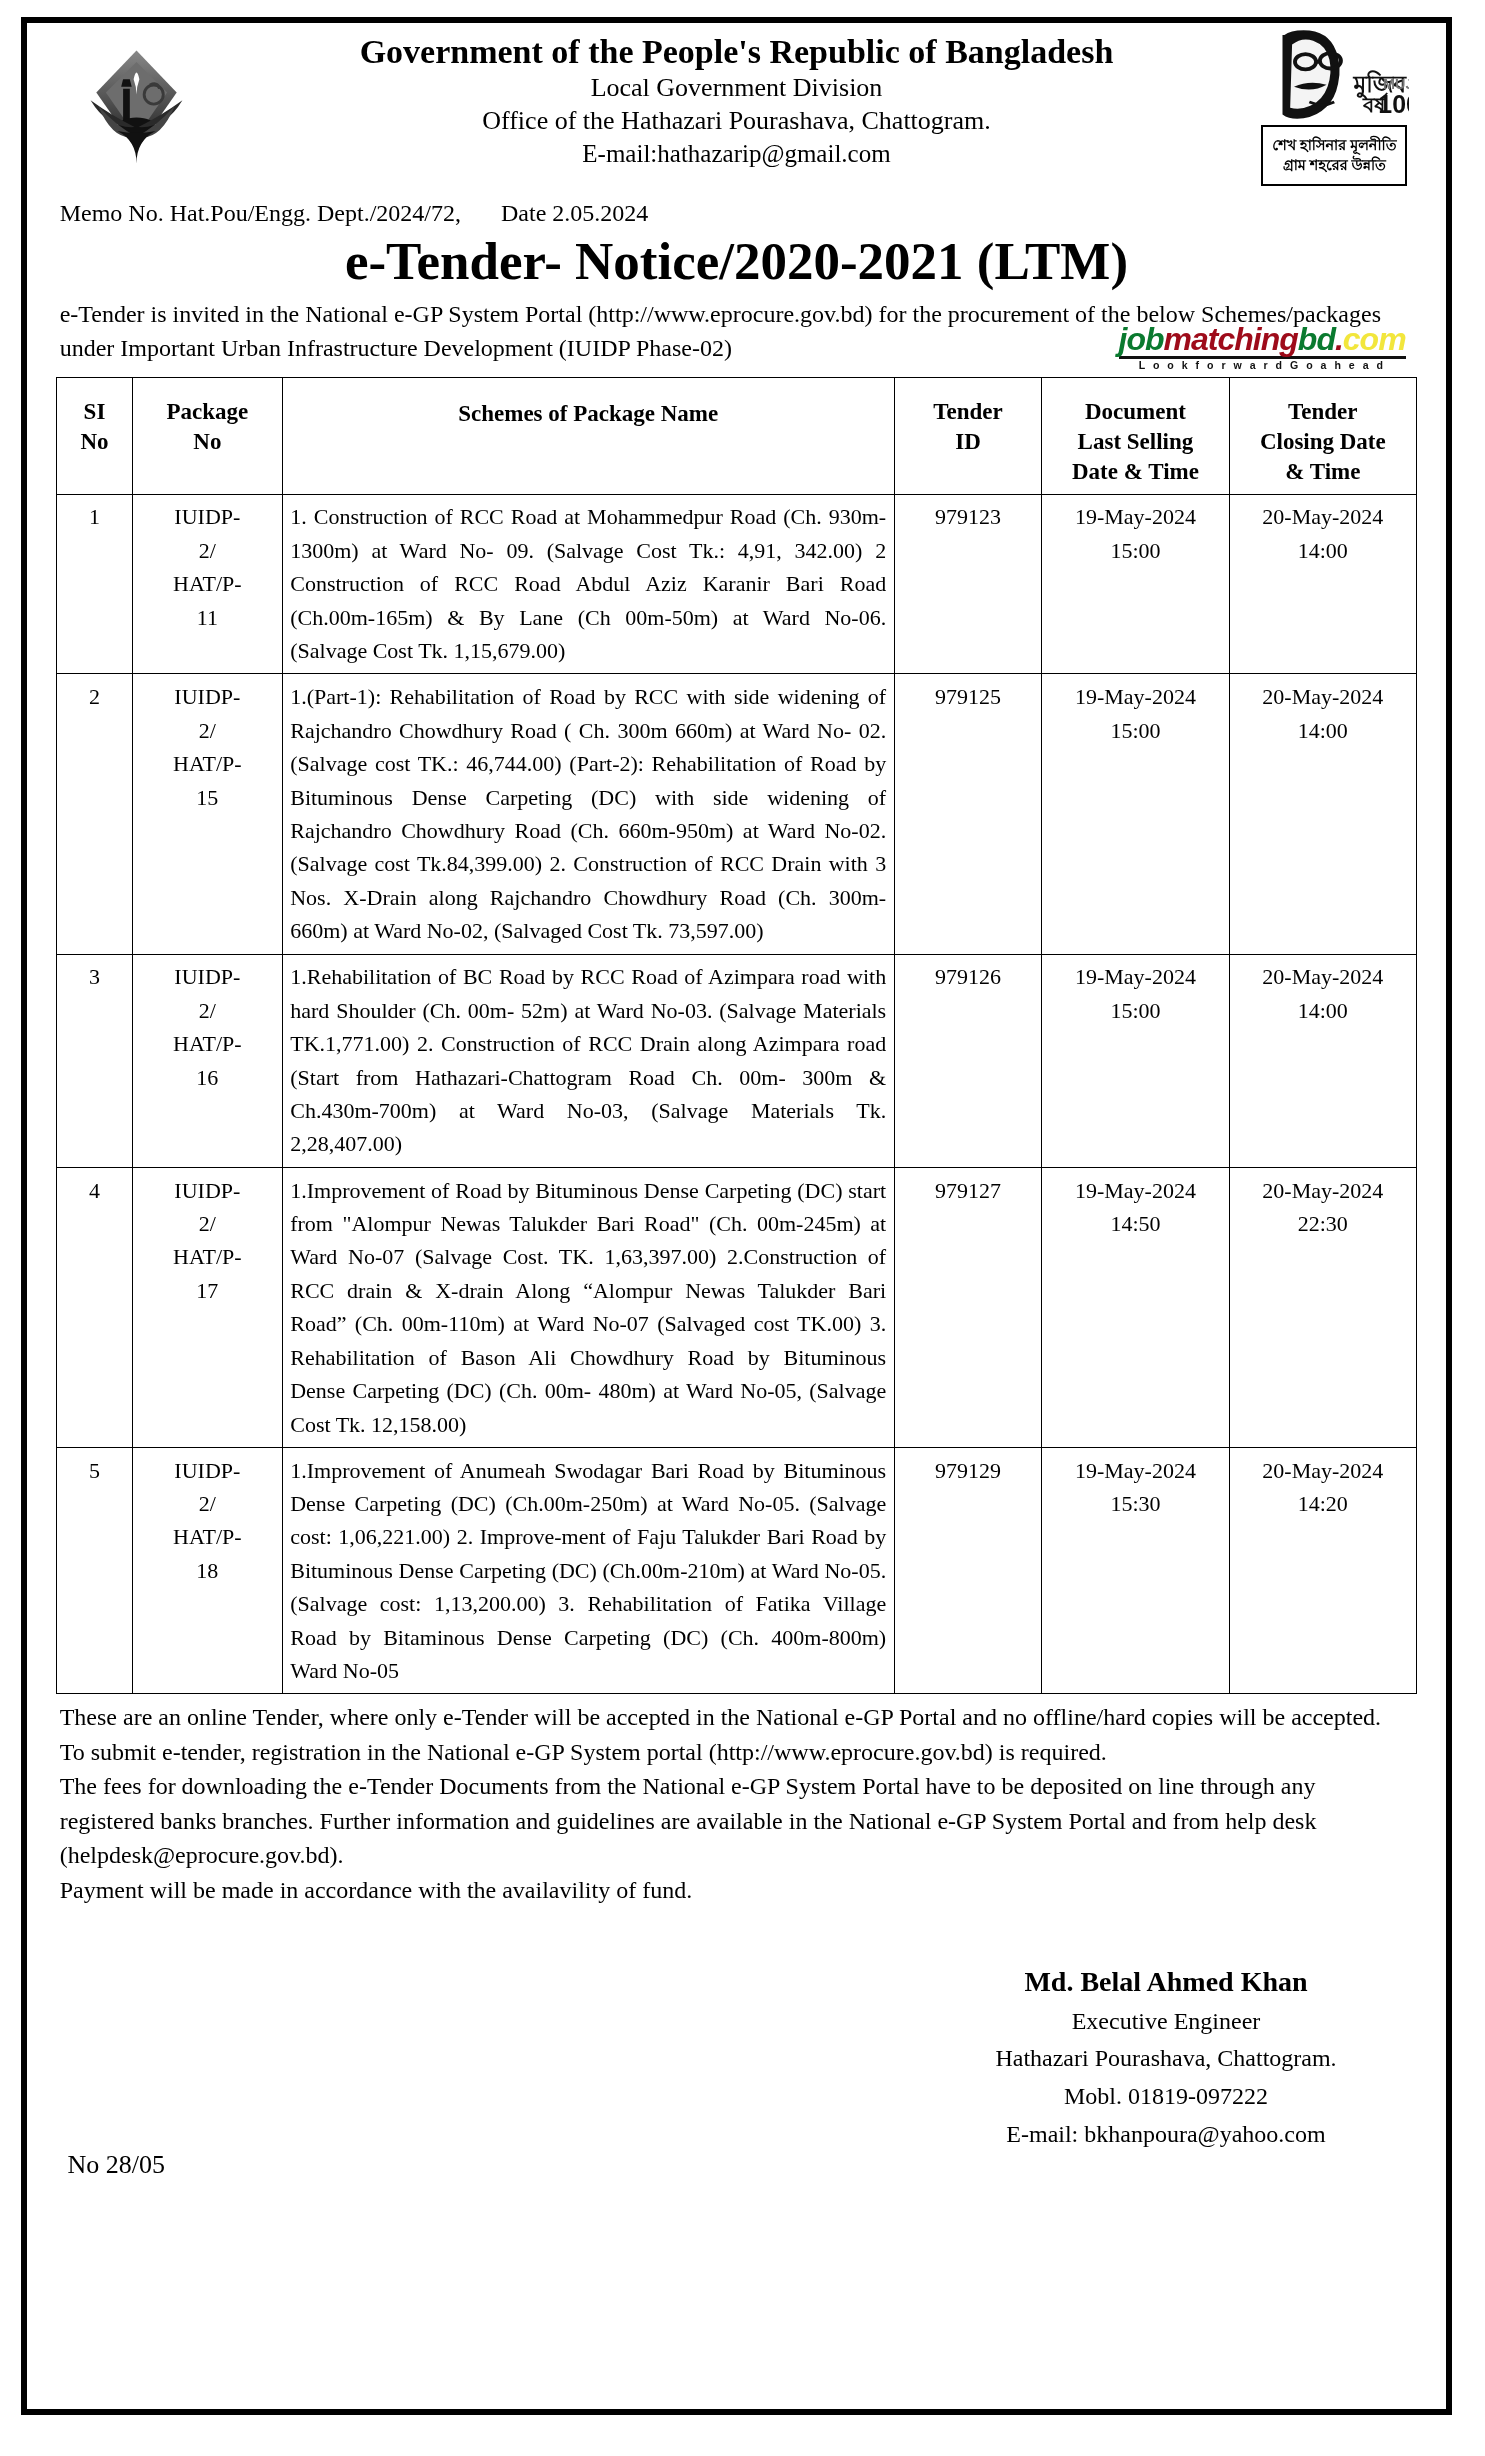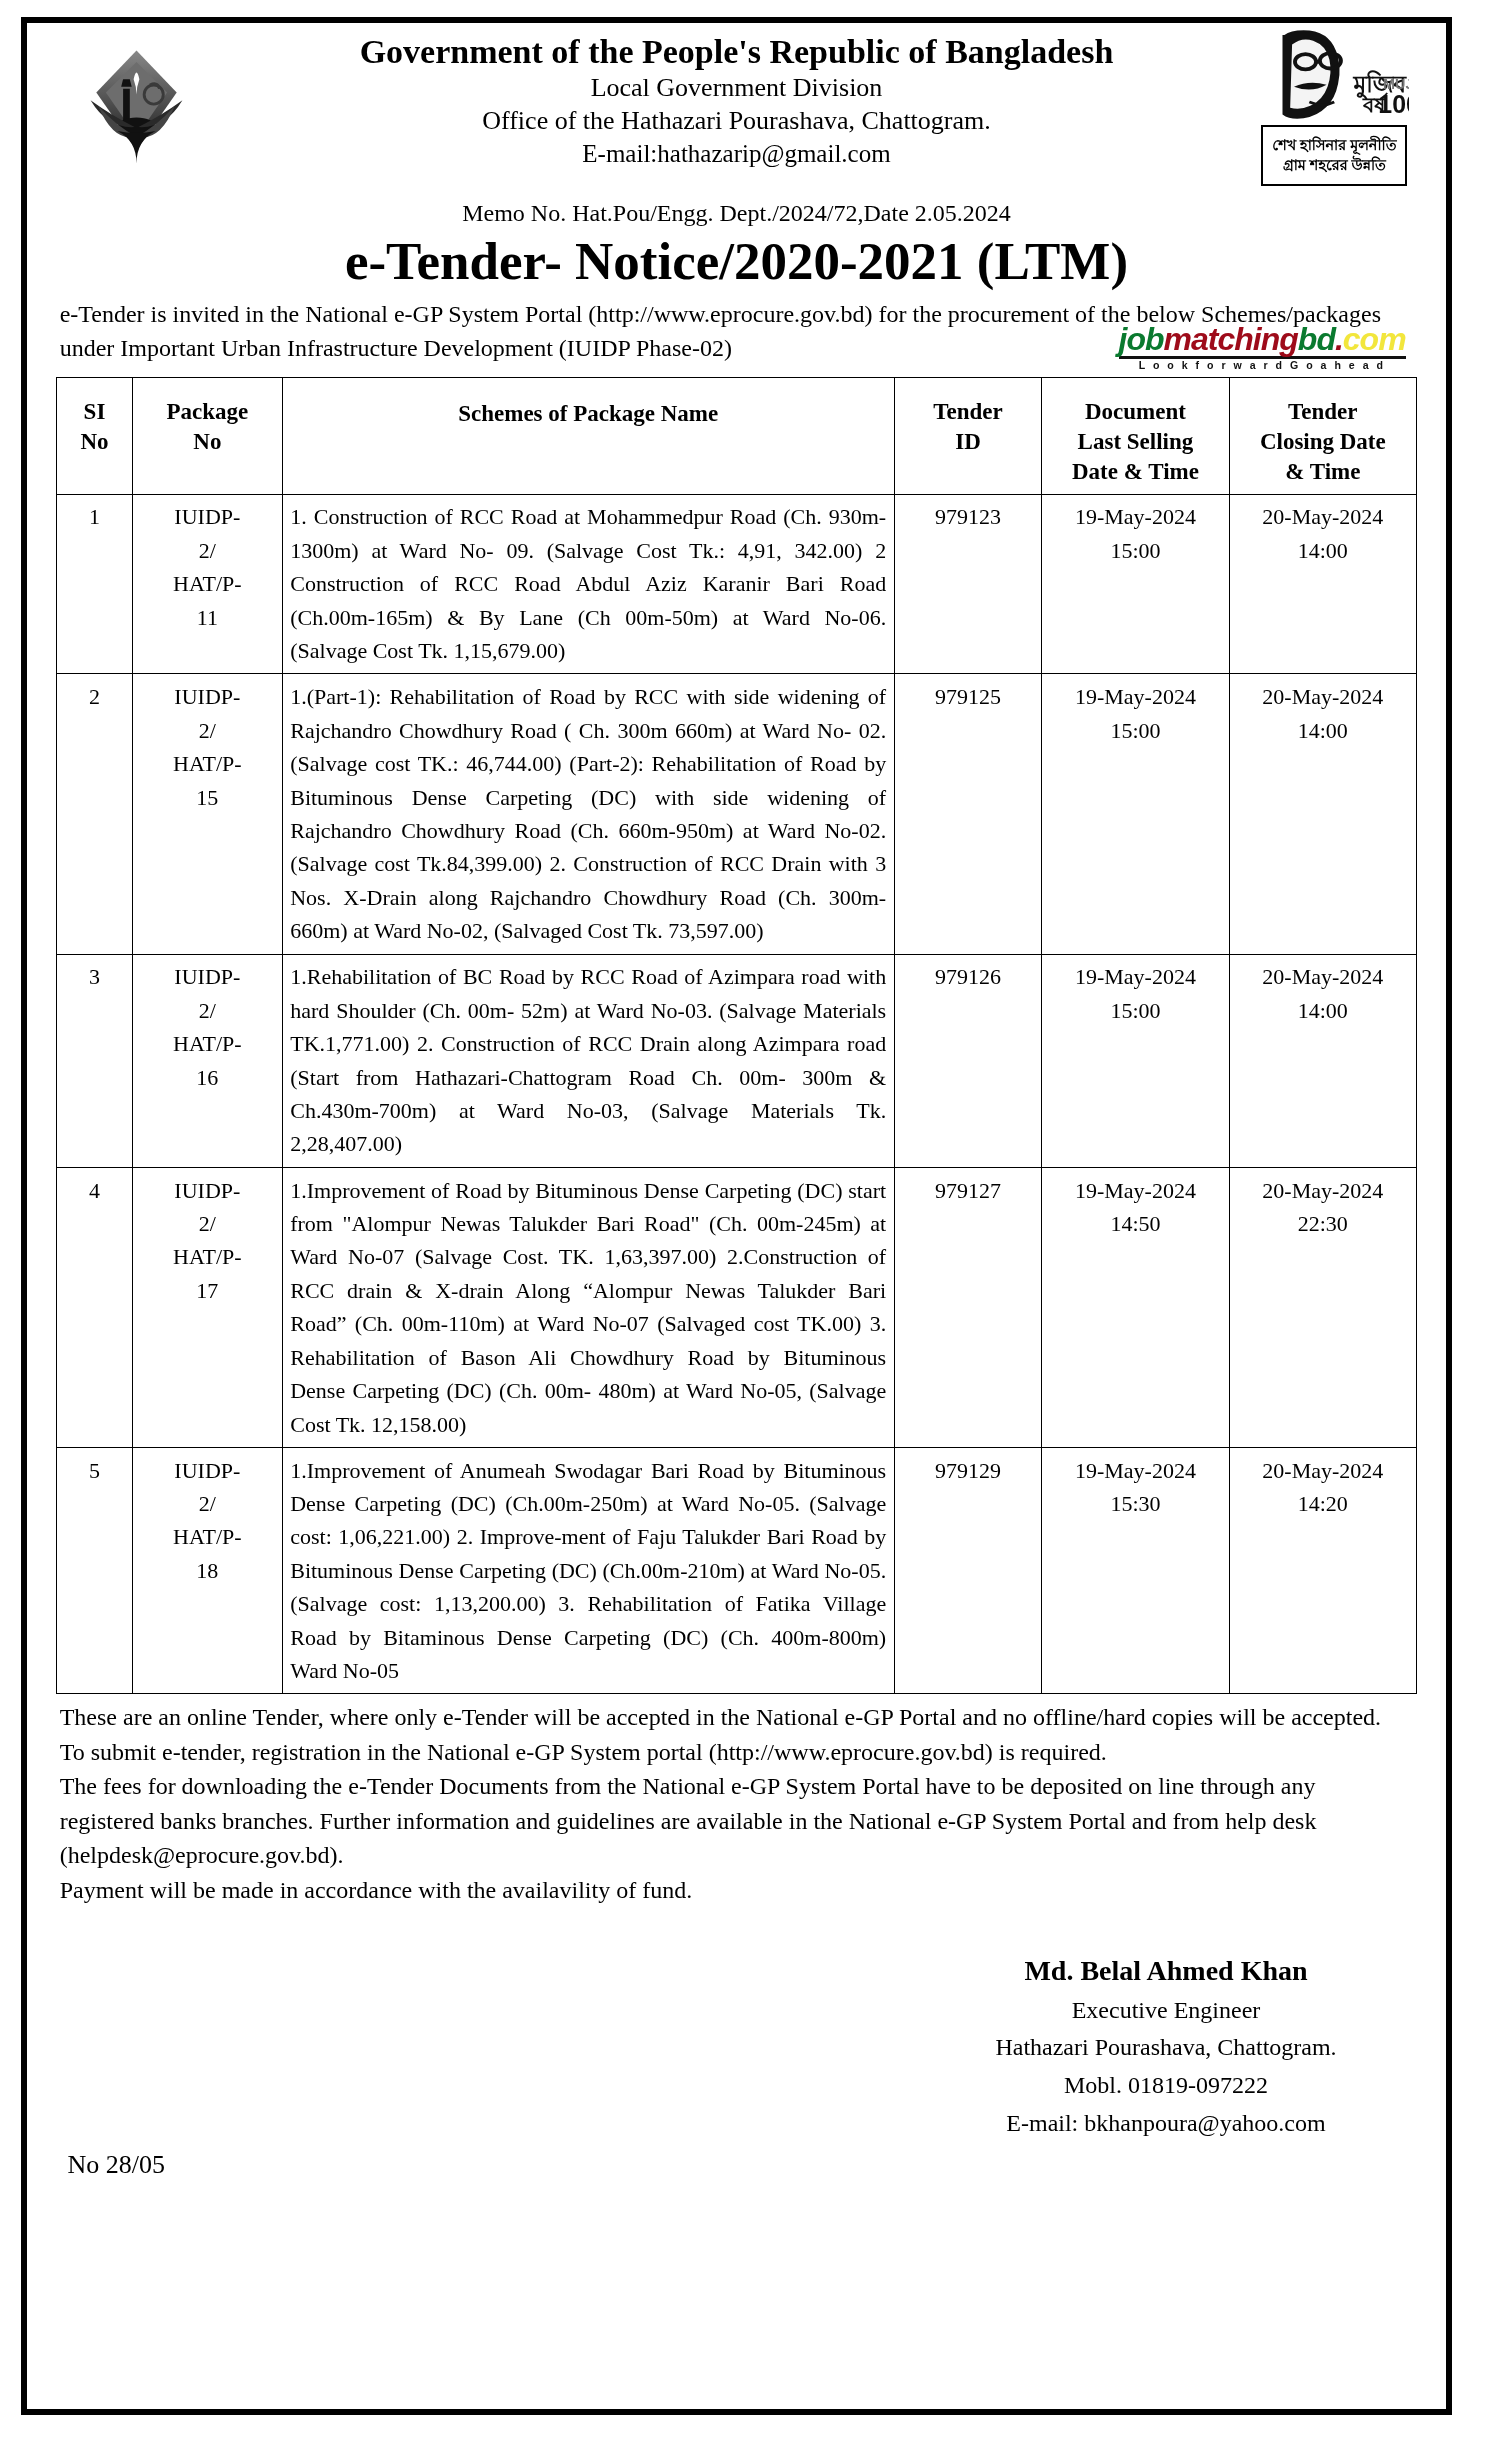--- a/index.html
+++ b/index.html
@@ -100,24 +100,25 @@
     font-size: 14.4px;
     line-height: 1.35;
     font-family: "Liberation Sans", "DejaVu Sans", sans-serif;
     font-weight: bold;
     white-space: nowrap;
   }
 
   
   .memo-row {
     display: flex;
-    justify-content: center;
+    justify-content: flex-start;
     align-items: baseline;
     font-size: 24px;
     padding: 3.8px 17.3px 0 17.3px;
+    gap: 40px;
   }
 
   
   .doc-title {
     text-align: center;
     font-size: 53px;
     font-weight: bold;
     line-height: 1.14;
     margin-top: 3.8px;
     margin-bottom: 5.8px;
@@ -238,21 +239,21 @@
   
   .sig-wrap {
     position: relative;
     margin-top: 38px;
     padding: 0 17.3px;
     height: 240px;
   }
   .signature {
     position: absolute;
     right: 94px;
-    top: 4px;
+    top: 15px;
     text-align: center;
     font-size: 24px;
     line-height: 1.58;
     font-family: Liberation Serif, serif;
   }
   .sig-name {
     font-weight: bold;
     font-size: 28px;
     line-height: 1.5;
   }

